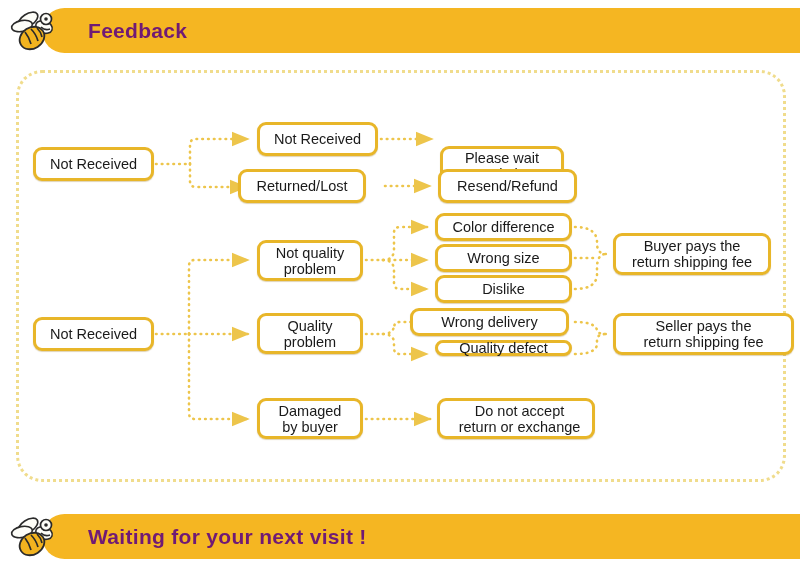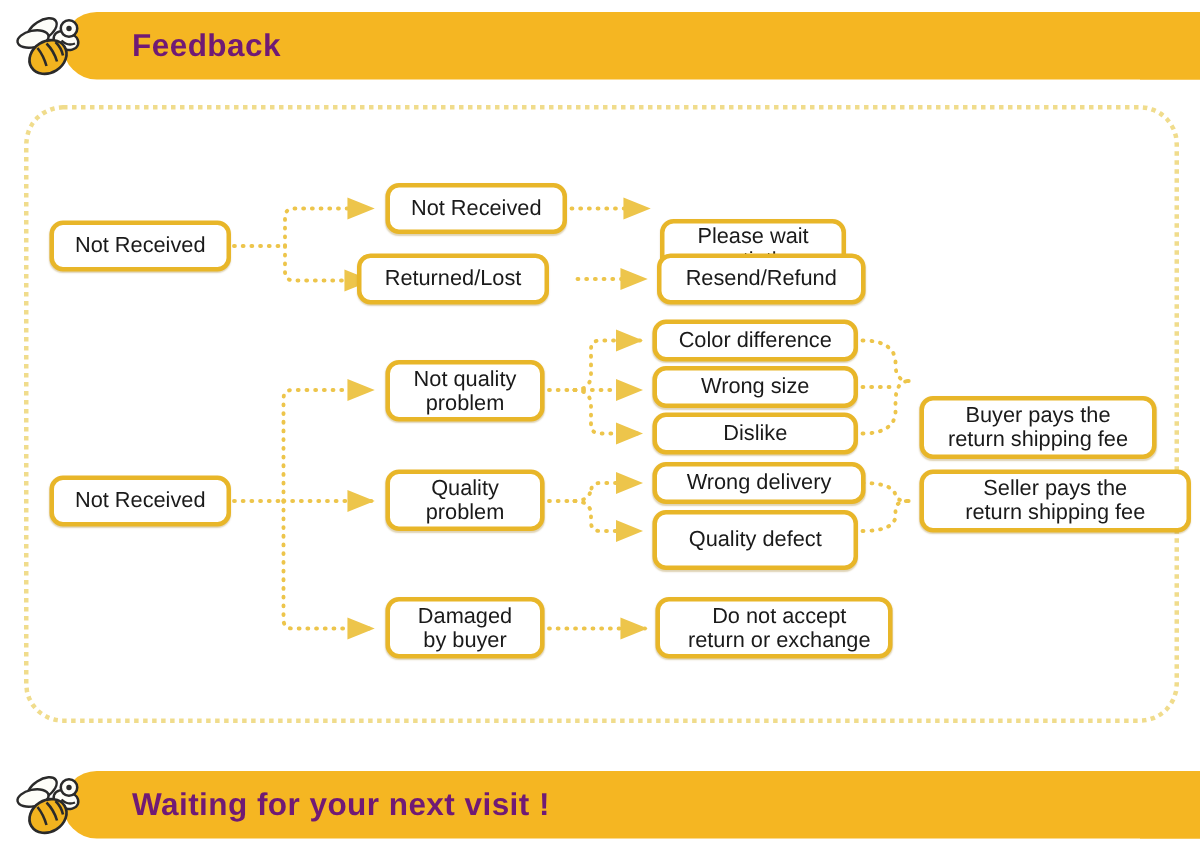--- a/index.html
+++ b/index.html
@@ -202,23 +202,23 @@
     <div class="node" style="left: 33px; top: 317px; width: 121px; height: 34px; border-color: rgb(232, 182, 41);">Not Received</div>
     <div class="node" style="left: 257px; top: 240px; width: 106px; height: 41px; border-color: rgb(232, 182, 41);">Not quality
 problem</div>
     <div class="node" style="left: 257px; top: 313px; width: 106px; height: 41px; border-color: rgb(232, 182, 41);">Quality
 problem</div>
     <div class="node" style="left: 257px; top: 398px; width: 106px; height: 41px; border-color: rgb(232, 182, 41);">Damaged
 by buyer</div>
     <div class="node" style="left: 435px; top: 213px; width: 137px; height: 28px; border-color: rgb(232, 182, 41);">Color difference</div>
     <div class="node" style="left: 435px; top: 244px; width: 137px; height: 28px; border-color: rgb(232, 182, 41);">Wrong size</div>
     <div class="node" style="left: 435px; top: 275px; width: 137px; height: 28px; border-color: rgb(232, 182, 41);">Dislike</div>
-    <div class="node" style="left: 435px; top: 308px; width: 142px; height: 28px; border-color: rgb(232, 182, 41);">Wrong delivery</div>
-    <div class="node" style="left: 435px; top: 340px; width: 137px; height: 40px; border-color: rgb(232, 182, 41);">Quality defect</div>
-    <div class="node" style="left: 613px; top: 233px; width: 158px; height: 42px; border-color: rgb(232, 182, 41); margin-top: 31px;">Buyer pays the
+    <div class="node" style="left: 410px; top: 308px; width: 159px; height: 28px; border-color: rgb(232, 182, 41);">Wrong delivery</div>
+    <div class="node" style="left: 435px; top: 340px; width: 137px; height: 16px; border-color: rgb(232, 182, 41);">Quality defect</div>
+    <div class="node" style="left: 613px; top: 233px; width: 158px; height: 42px; border-color: rgb(232, 182, 41);">Buyer pays the
 return shipping fee</div>
     <div class="node" style="left: 613px; top: 313px; width: 181px; height: 42px; border-color: rgb(232, 182, 41);">Seller pays the
 return shipping fee</div>
     <div class="node" style="left: 437px; top: 398px; width: 158px; height: 41px; border-color: rgb(232, 182, 41); padding-left: 12px;">Do not accept
 return or exchange</div>
   </div>
 
 <div class="banner" id="banner-bottom">
   <div class="banner-bar"></div>
   <svg class="bee" viewBox="0 0 62 50">

